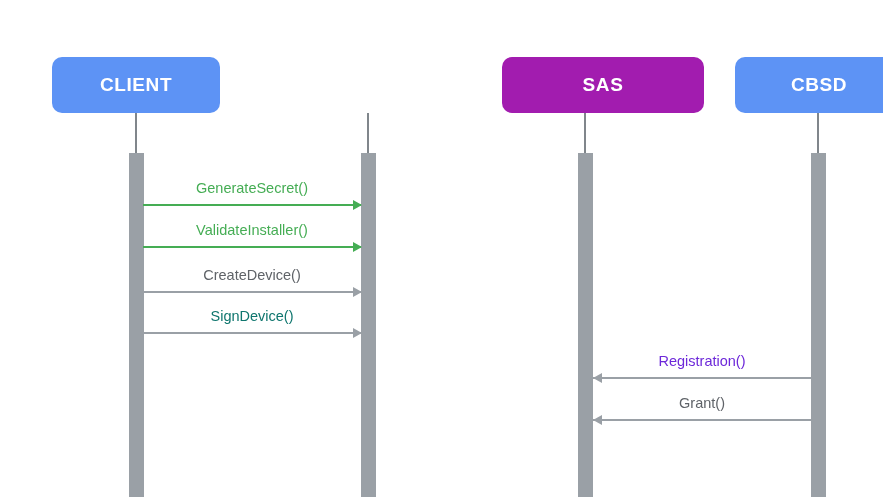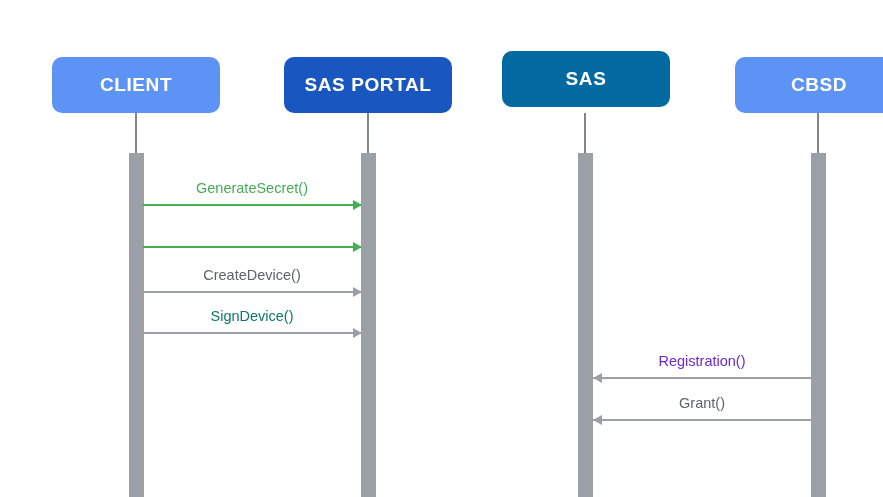--- a/index.html
+++ b/index.html
@@ -72,34 +72,32 @@
     <div class="activation" style="left: 97px; top: 121px; height: 352px; background: rgb(154, 160, 166);"></div>
     <div class="lifeline" style="left: 335px; top: 81px; height: 40px; background: rgb(128, 134, 139);"></div>
     <div class="activation" style="left: 329px; top: 121px; height: 352px; background: rgb(154, 160, 166);"></div>
     <div class="lifeline" style="left: 552px; top: 81px; height: 40px; background: rgb(128, 134, 139);"></div>
     <div class="activation" style="left: 546px; top: 121px; height: 352px; background: rgb(154, 160, 166);"></div>
     <div class="lifeline" style="left: 785px; top: 81px; height: 40px; background: rgb(128, 134, 139);"></div>
     <div class="activation" style="left: 779px; top: 121px; height: 352px; background: rgb(154, 160, 166);"></div>
     <div class="actor-box" style="left: 20px; top: 25px; width: 168px; background: rgb(93, 147, 245);">
       <span class="actor-label">CLIENT</span>
     </div>
-    <div class="actor-box" style="left: 252px; top: 25px; width: 168px; background: rgb(26, 86, 192);">
-      <span class="actor-label">SAS PORTAL</span>
-    </div>
-    <div class="actor-box" style="left: 470px; top: 19px; width: 168px; background: #0369a1;">
+    <div class="actor-box" style="left: 470px; top: 25px; width: 202px; background: #a21caf;">
       <span class="actor-label">SAS</span>
     </div>
     <div class="actor-box" style="left: 703px; top: 25px; width: 168px; background: rgb(93, 147, 245); justify-content: center;">
       <span class="actor-label">CBSD</span>
     </div>
     <div class="msg-line" style="left: 111px; top: 172px; width: 218px; background: rgb(69, 173, 84);"></div>
     <div class="arrowhead arrow-right" style="top: 168px; left: 321px; border-left-color: rgb(69, 173, 84);"></div>
     <div class="msg-label" style="left: 220px; top: 148px; color: rgb(69, 173, 84);">GenerateSecret()</div>
     <div class="msg-line" style="left: 111px; top: 214px; width: 218px; background: rgb(69, 173, 84);"></div>
     <div class="arrowhead arrow-right" style="top: 210px; left: 321px; border-left-color: rgb(69, 173, 84);"></div>
+    <div class="msg-label" style="left: 220px; top: 190px; color: rgb(69, 173, 84);">ValidateInstaller()</div>
     <div class="msg-line" style="left: 111px; top: 259px; width: 218px; background: rgb(154, 160, 166);"></div>
     <div class="arrowhead arrow-right" style="top: 255px; left: 321px; border-left-color: rgb(154, 160, 166);"></div>
     <div class="msg-label" style="left: 220px; top: 235px; color: rgb(95, 99, 104);">CreateDevice()</div>
     <div class="msg-line" style="left: 111px; top: 300px; width: 218px; background: rgb(154, 160, 166);"></div>
     <div class="arrowhead arrow-right" style="top: 296px; left: 321px; border-left-color: rgb(154, 160, 166);"></div>
     <div class="msg-label" style="left: 220px; top: 276px; color: #0f766e;">SignDevice()</div>
     <div class="msg-line" style="left: 561px; top: 345px; width: 218px; background: rgb(154, 160, 166);"></div>
     <div class="arrowhead arrow-left" style="top: 341px; left: 561px; border-right-color: rgb(154, 160, 166);"></div>
     <div class="msg-label" style="left: 670px; top: 321px; color: #6d28d9;">Registration()</div>
     <div class="msg-line" style="left: 561px; top: 387px; width: 218px; background: rgb(154, 160, 166);"></div>

